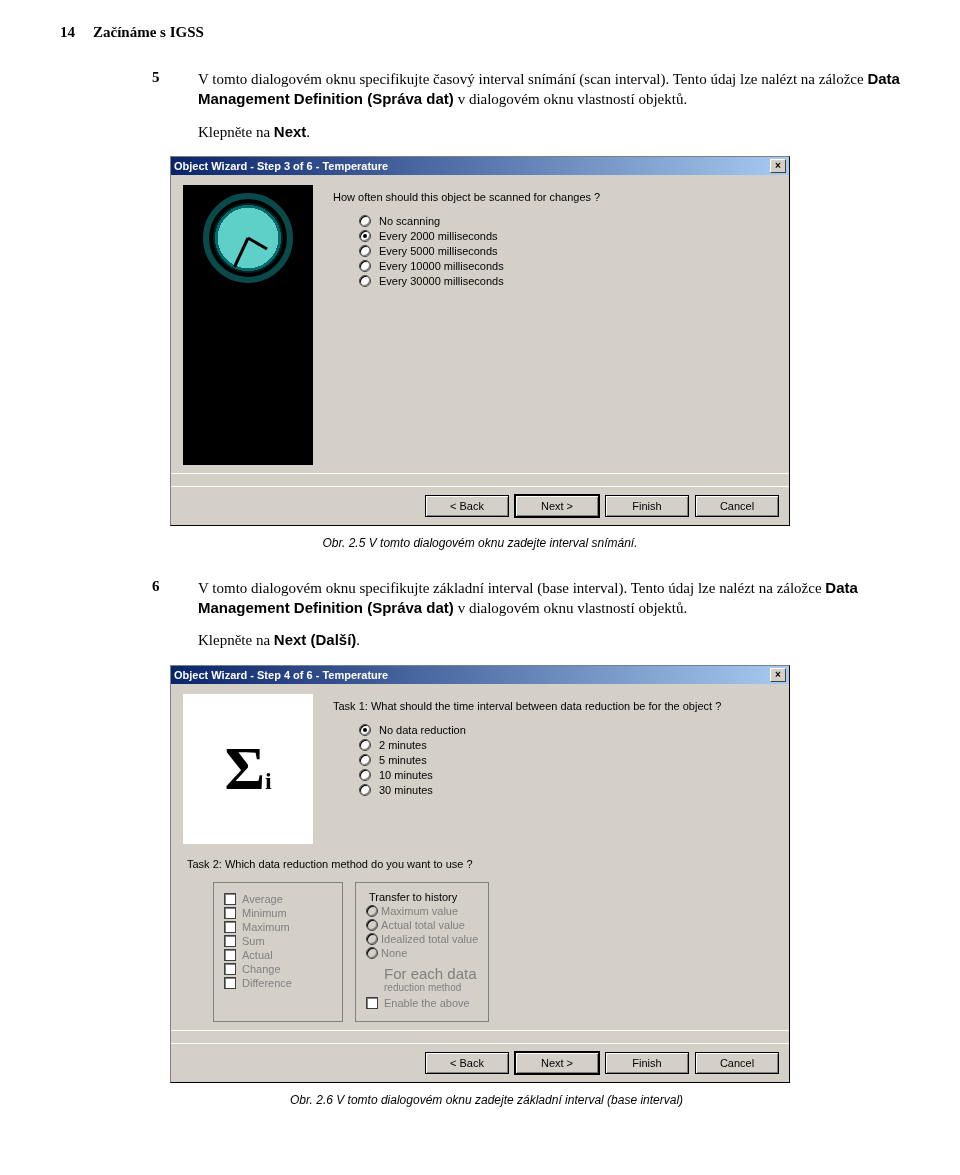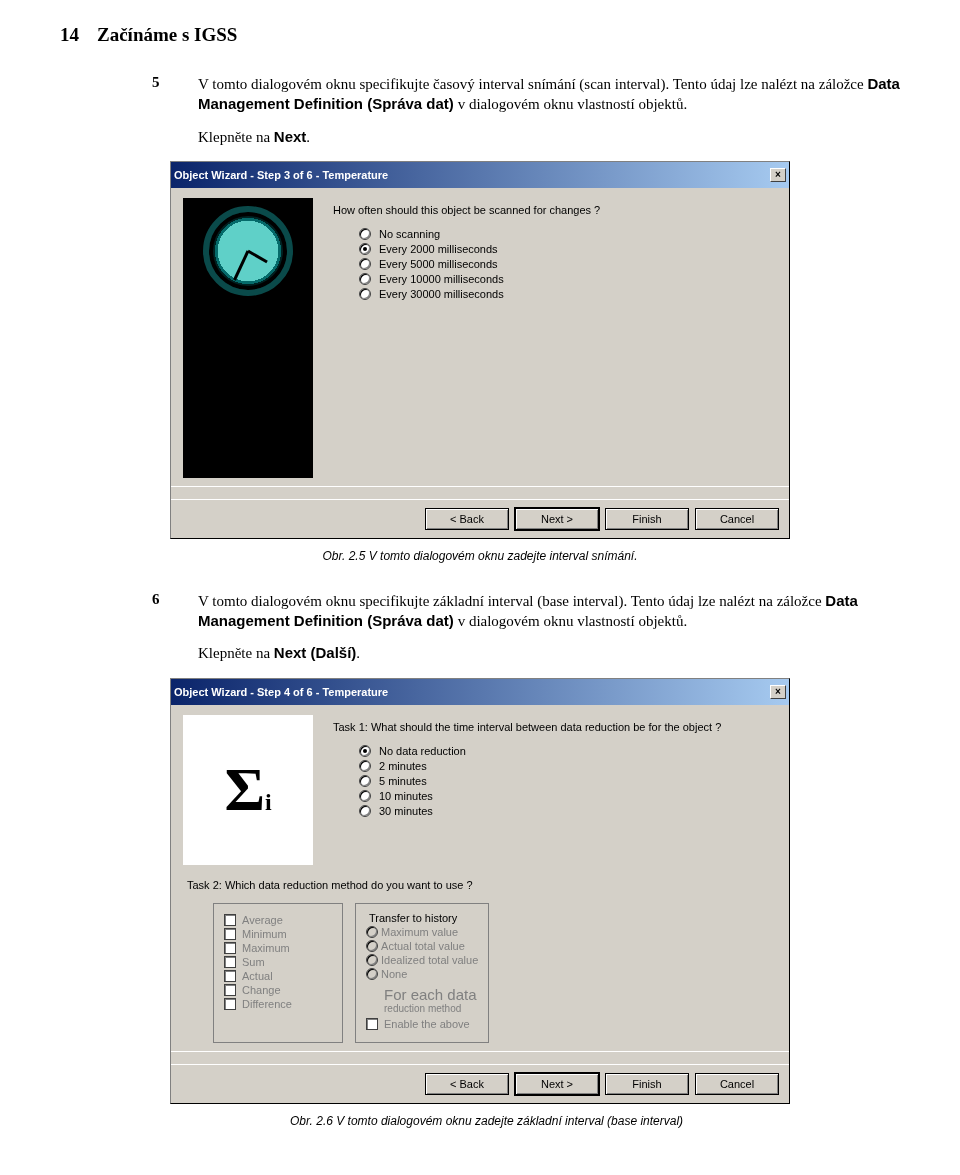--- a/index.html
+++ b/index.html
@@ -9,21 +9,21 @@
     font-size: 15px;
     color: #000;
     background: #fff;
     width: 960px;
   }
   .page { padding: 24px 60px 30px 60px; }
   .page-header {
     display: flex;
     gap: 18px;
     font-weight: bold;
-    font-size: 19px;
+    font-size: 15px;
     margin-bottom: 8px;
   }
   .num-para {
     display: flex;
     gap: 28px;
     margin-top: 28px;
     padding-left: 92px;
   }
   .num-para .num { font-weight: bold; min-width: 18px; }
   .num-para .body { flex: 1; line-height: 1.35; }
@@ -53,21 +53,21 @@
     color: #000;
   }
   .titlebar {
     background: linear-gradient(to right, #0a246a, #a6caf0);
     color: #fff;
     display: flex;
     align-items: center;
     justify-content: space-between;
     padding: 2px 3px;
     font-weight: bold;
-    height: 26px;
+    height: 18px;
   }
   .titlebar .closebtn {
     width: 16px; height: 14px;
     background: #d4d0c8;
     border: 1px solid #fff;
     border-right-color:#404040; border-bottom-color:#404040;
     color:#000;
     display:flex;align-items:center;justify-content:center;
     font-size:10px; font-weight:bold;
     font-family: Arial, sans-serif;

